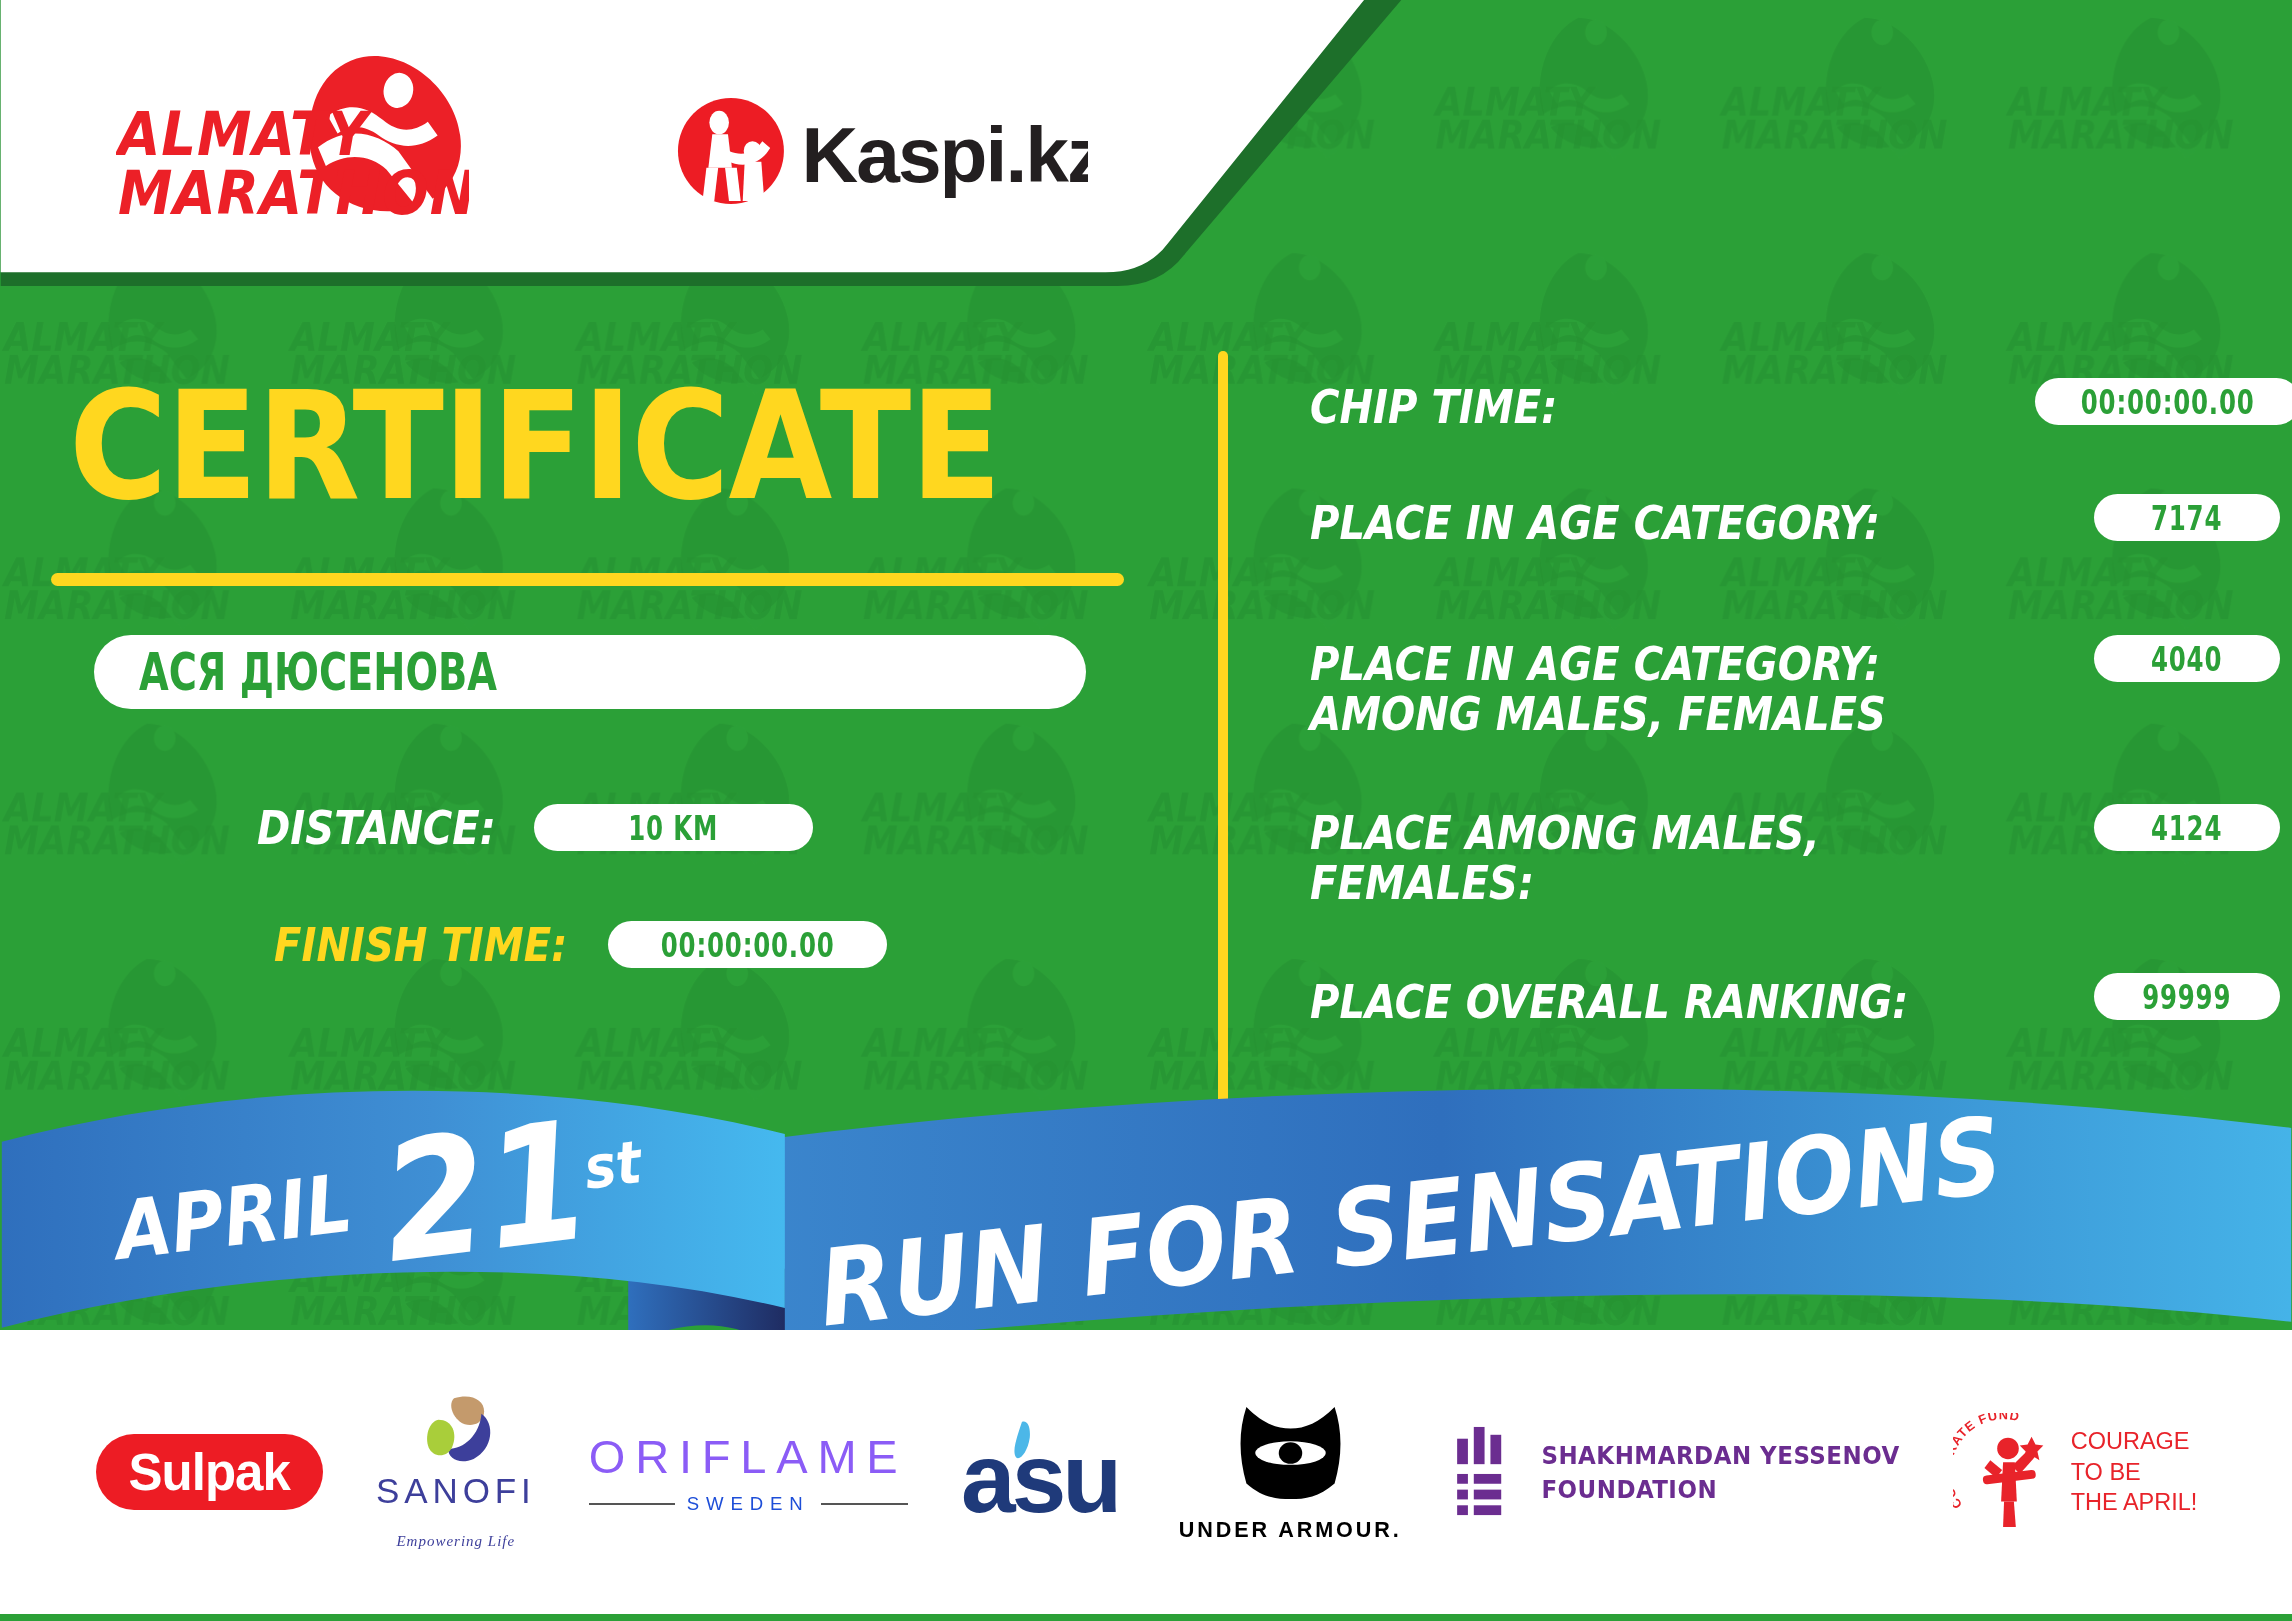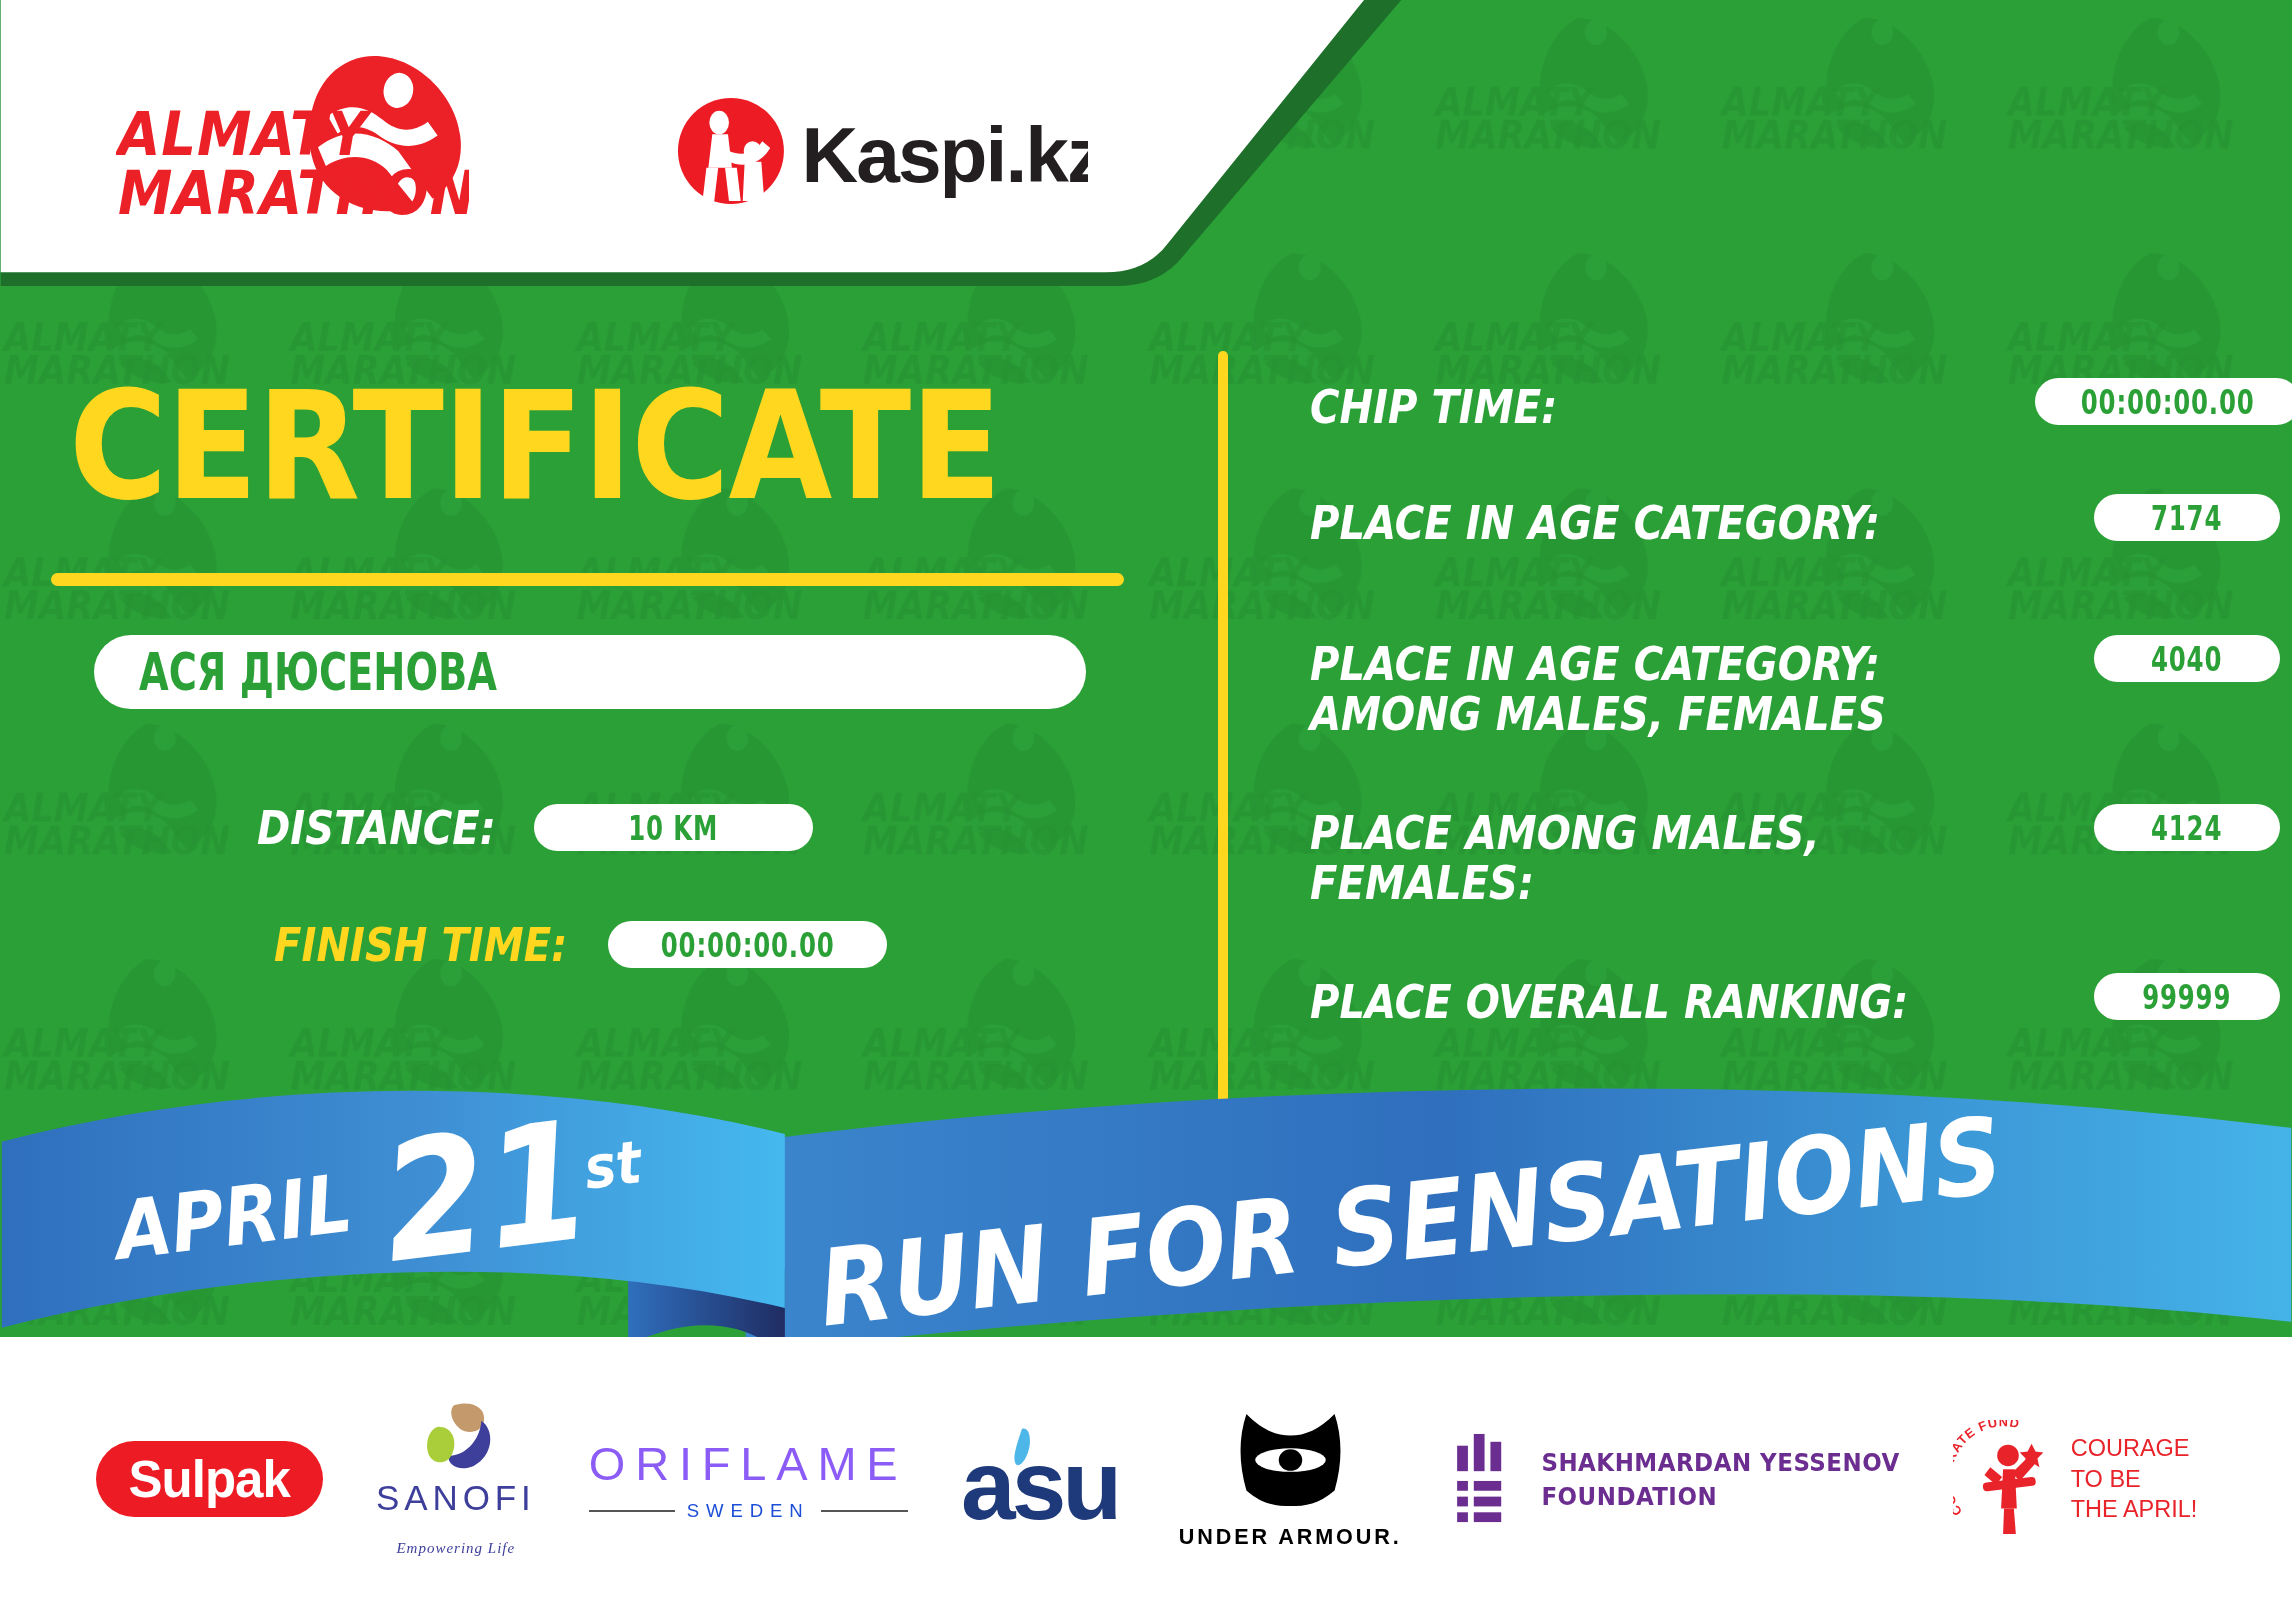--- a/index.html
+++ b/index.html
@@ -80,21 +80,21 @@
     color:#2ba037;font-size:34px;font-weight:bold;letter-spacing:1px;
     font-family:"Liberation Sans Narrow","DejaVu Sans Condensed","Liberation Sans",sans-serif;
     transform:scaleX(.8);
   }
 
   
   #ribbon{position:absolute;left:0;top:1083px;width:2293px;height:323px;z-index:7;}
 
   
   #bottom{
-    position:absolute;left:0;bottom:0;width:2293px;height:284px;background:#ffffff;z-index:8;
+    position:absolute;left:0;bottom:7px;width:2293px;height:284px;background:#ffffff;z-index:8;
     display:flex;align-items:center;justify-content:space-around;padding:0 69px;box-sizing:border-box;
   }
   .sp{display:flex;align-items:center;justify-content:center;}
 
   .sulpak{
     background:#ed1c24;border-radius:45px;padding:8.8px 33px;
   }
   .sulpak span{color:#fff;font-size:51px;font-weight:bold;font-family:"Liberation Sans",sans-serif;letter-spacing:-1px;}
 
   .sanofi{display:flex;flex-direction:column;align-items:center;}

